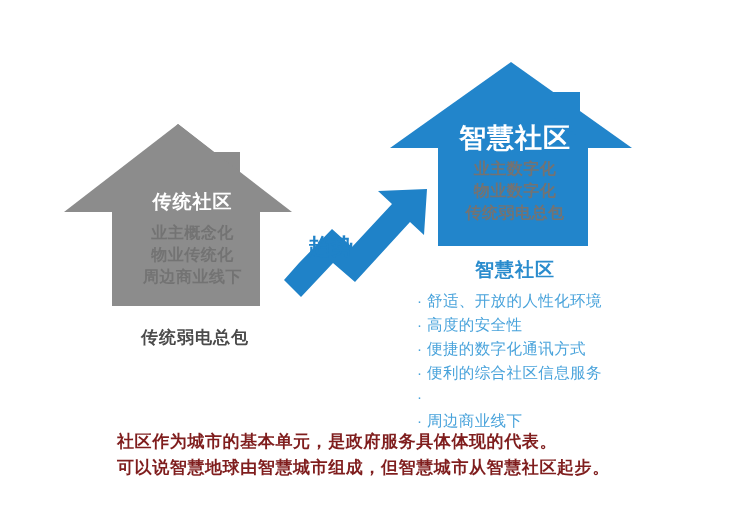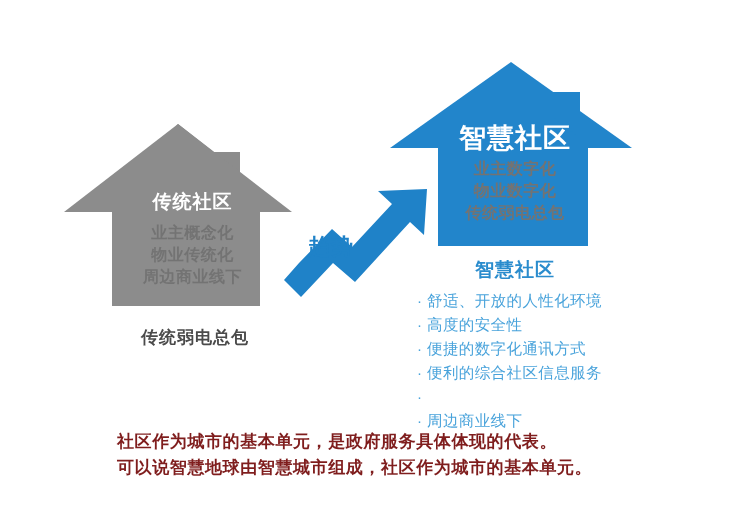--- a/index.html
+++ b/index.html
@@ -248,16 +248,16 @@
       <span class="bullet">·</span>
     </div>
     <div class="feat">
       <span class="bullet">·</span>
       <span>周边商业线下</span>
     </div>
   </div>
 
   <div id="summary">
     <div>社区作为城市的基本单元，是政府服务具体体现的代表。</div>
-    <div>可以说智慧地球由智慧城市组成，社区作为城市的基本单元。</div>
+    <div>可以说智慧地球由智慧城市组成，但智慧城市从智慧社区起步。</div>
   </div>
 
 </div>
 
 </body></html>

